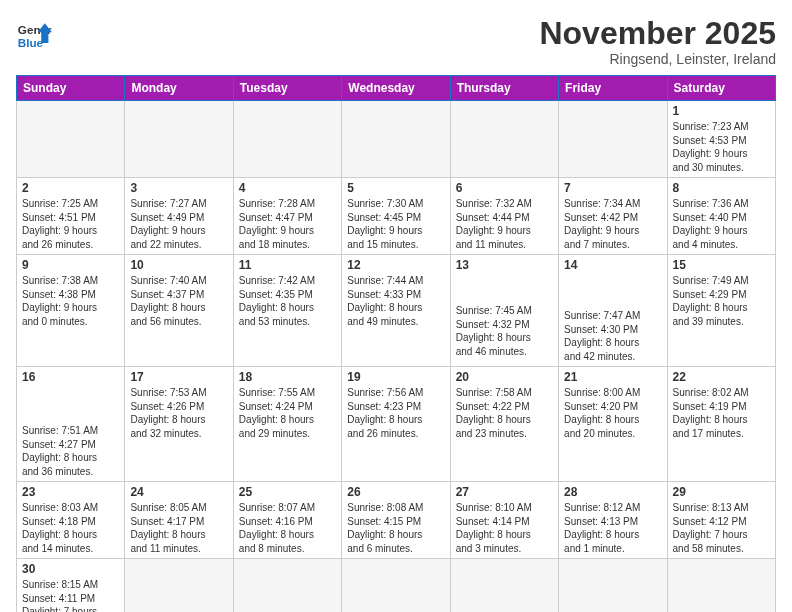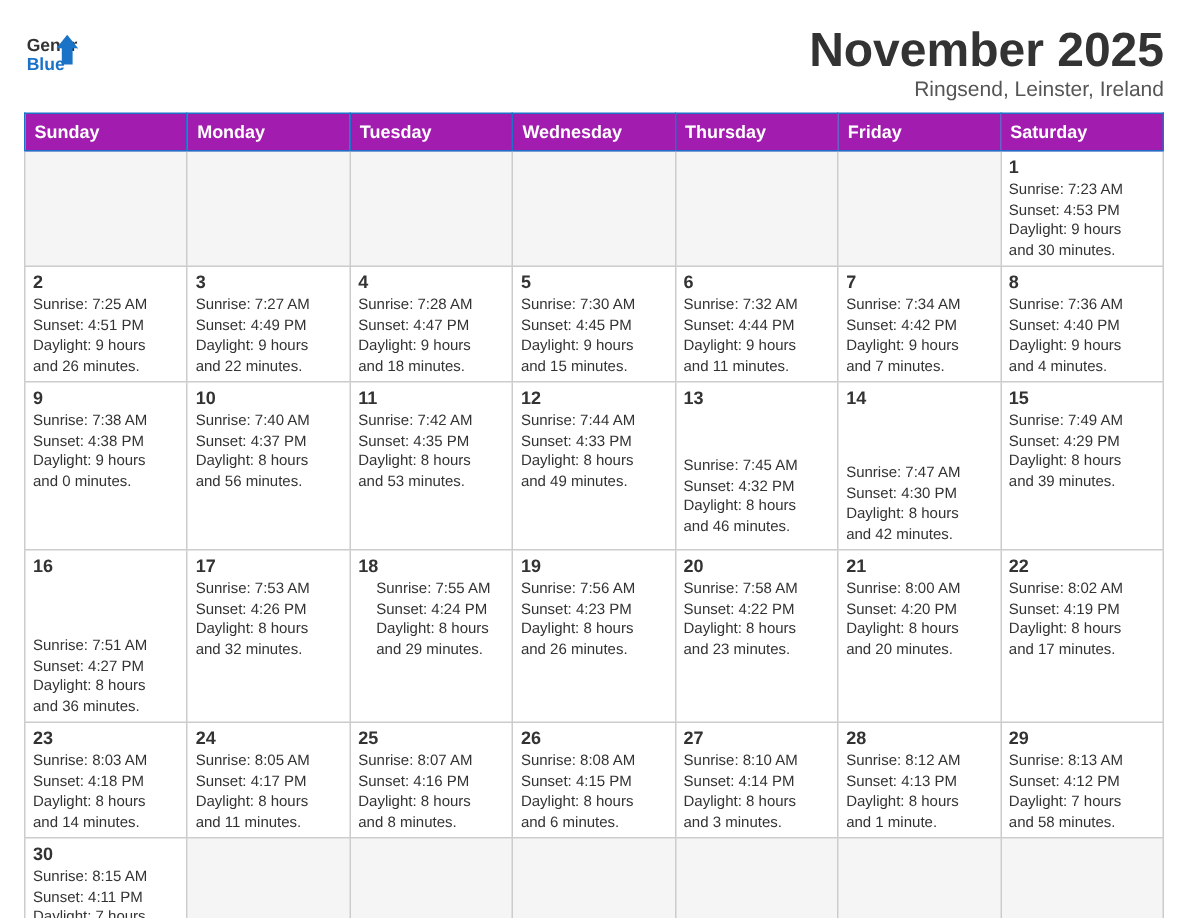--- a/index.html
+++ b/index.html
@@ -245,21 +245,21 @@
           </td>
           <td>
             <span class="day-number">17</span>
             <div class="day-info" style="white-space: pre-line;">Sunrise: 7:53 AM
 Sunset: 4:26 PM
 Daylight: 8 hours
 and 32 minutes.</div>
           </td>
           <td>
             <span class="day-number">18</span>
-            <div class="day-info" style="white-space: pre-line; margin-left: 12px;">Sunrise: 7:55 AM
+            <div class="day-info" style="white-space: pre-line;">Sunrise: 7:55 AM
 Sunset: 4:24 PM
 Daylight: 8 hours
 and 29 minutes.</div>
           </td>
           <td>
             <span class="day-number">19</span>
             <div class="day-info" style="white-space: pre-line;">Sunrise: 7:56 AM
 Sunset: 4:23 PM
 Daylight: 8 hours
 and 26 minutes.</div>

